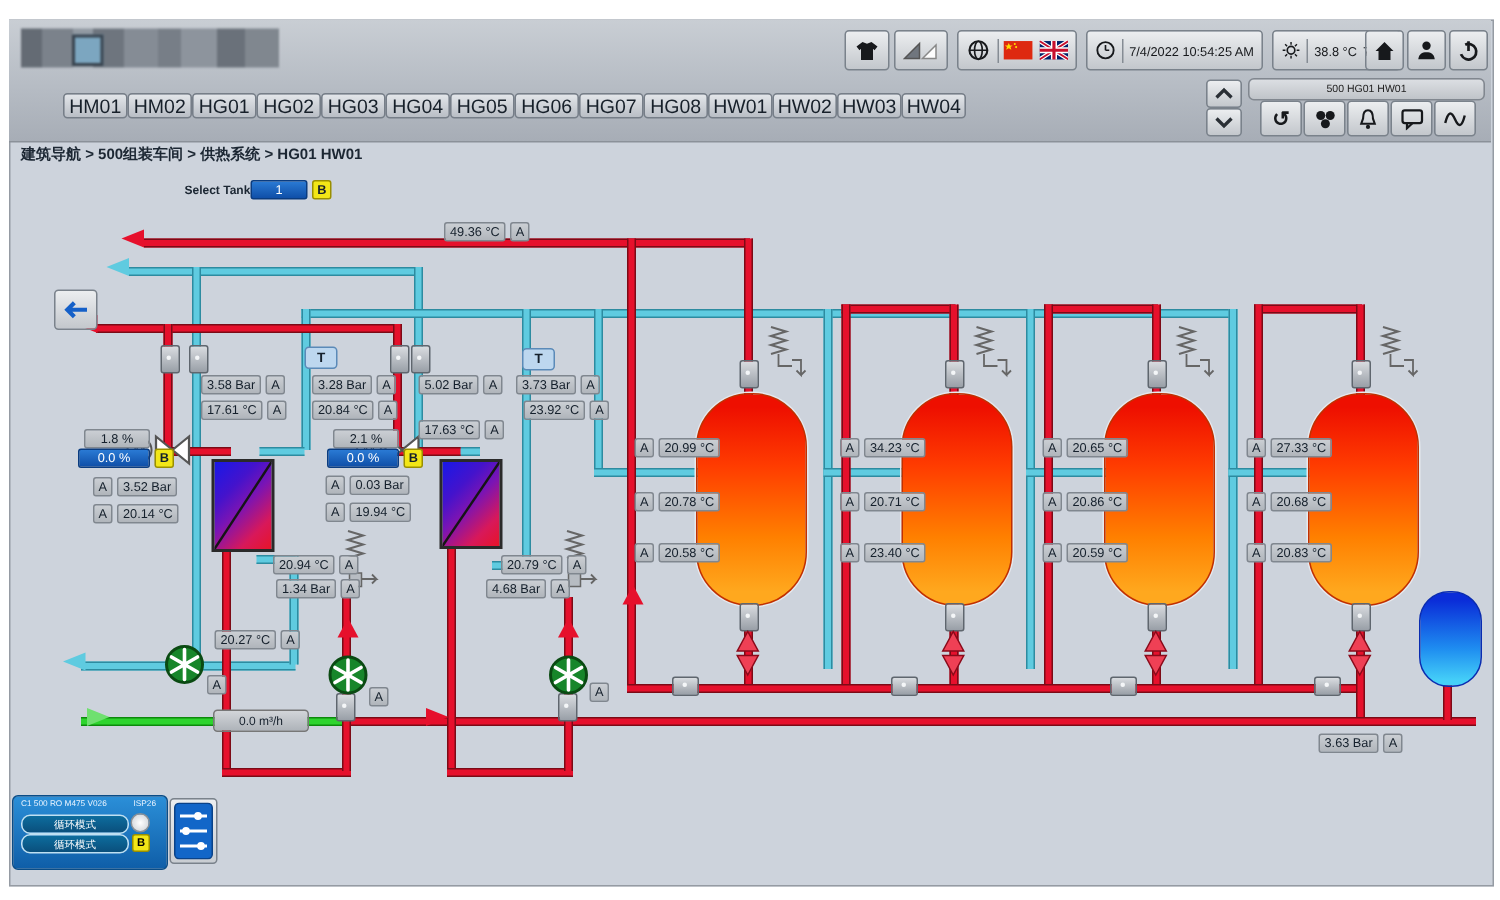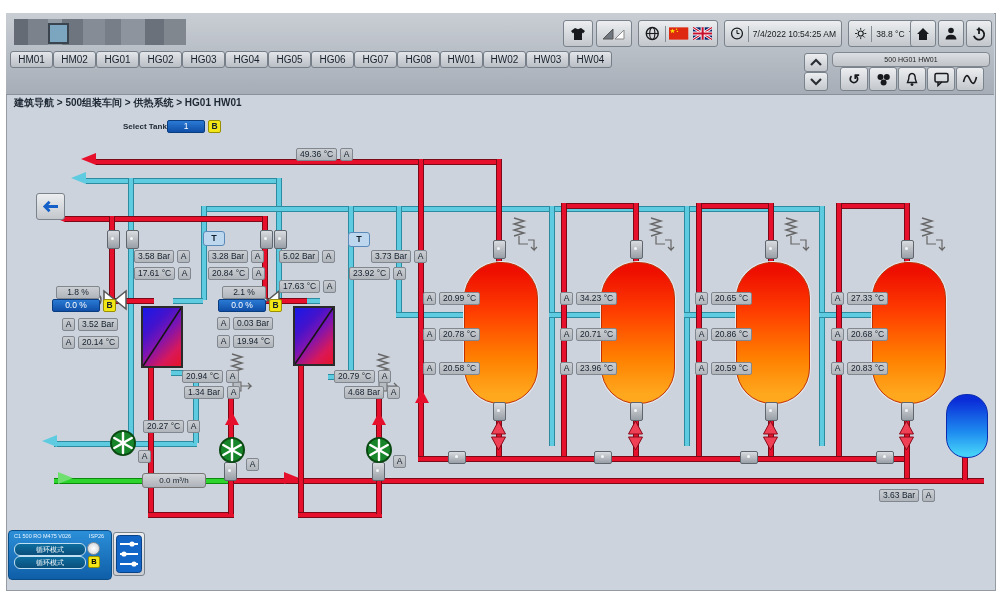--- a/index.html
+++ b/index.html
@@ -9,22 +9,22 @@
   #win{position:absolute;left:6px;top:13px;width:988px;height:576px;background:#cdd3dc;border:1px solid #959ba3;}
   #chrome{position:absolute;left:6px;top:13px;width:988px;height:81px;
     background:linear-gradient(180deg,#c9ced4 0%,#b6bcc4 55%,#a7adb6 100%);border-bottom:1px solid #8b9199;}
   .tbtn{position:absolute;height:27px;background:linear-gradient(180deg,#eceef0,#c3c7cc);
     border:1px solid #7a828b;border-radius:3px;display:flex;align-items:center;justify-content:center;gap:4px;padding:0 5px;box-sizing:border-box;}
   .tsep{width:1px;height:16px;background:#858c94;}
   .ttext{font-size:8.5px;color:#17191c;white-space:nowrap;}
   #logo{position:absolute;left:14px;top:19px;width:172px;height:26px;filter:blur(.7px);
     background:linear-gradient(90deg,#646b74 0 8%,#7b828b 8% 20%,#9199a2 20% 28%,#6e757e 28% 40%,#858c95 40% 53%,#777e87 53% 62%,#8d949d 62% 76%,#6a717a 76% 87%,#80878f 87% 100%);}
   #logo .mark{position:absolute;left:34px;top:4px;width:17px;height:17px;background:#7ca6c0;border:2px solid #39444f;}
-  .tab{position:absolute;top:51px;width:41px;height:15px;background:linear-gradient(180deg,#e3e6ea,#b9bec5);
-    border:1px solid #767e88;border-radius:3px;font-size:10px;color:#17202a;display:flex;align-items:center;justify-content:center;}
+  .tab{position:absolute;top:62px;width:41px;height:15px;background:linear-gradient(180deg,#e3e6ea,#b9bec5);
+    border:1px solid #767e88;border-radius:3px;font-size:13px;color:#17202a;display:flex;align-items:center;justify-content:center;margin-left:32px;}
   .sqbtn{position:absolute;background:linear-gradient(180deg,#eceef0,#c3c7cc);border:1px solid #7a828b;border-radius:3px;
     display:flex;align-items:center;justify-content:center;}
   #navbox{position:absolute;left:832px;top:52px;width:156px;height:13px;background:linear-gradient(180deg,#dcdfe3,#c0c4c9);
     border:1px solid #81878f;border-radius:4px;font-size:7px;color:#222;display:flex;align-items:center;justify-content:center;}
   #crumb{position:absolute;left:14px;top:96px;font-size:10px;font-weight:bold;color:#1c2733;z-index:8;}
   
   .ph{position:absolute;height:4px;background:#e6102c;border-top:1px solid #7c0a16;border-bottom:1px solid #7c0a16;z-index:3;}
   .pv{position:absolute;width:4px;background:#e6102c;border-left:1px solid #7c0a16;border-right:1px solid #7c0a16;z-index:3;}
   .ch{position:absolute;height:4px;background:#5fcbe0;border-top:1px solid #2d8ba0;border-bottom:1px solid #2d8ba0;z-index:2;}
   .cv{position:absolute;width:4px;background:#5fcbe0;border-left:1px solid #2d8ba0;border-right:1px solid #2d8ba0;z-index:2;}
@@ -453,21 +453,21 @@
     <span class="box bA">A</span>
   </div>
 <div class="lbl" style="left:279px;top:280px">
     <span class="box">17.63 °C</span>
     <span class="box bA">A</span>
   </div>
 
 <div class="lbl" style="left:348px;top:232px">
     <span class="box bT">T</span>
   </div>
-<div class="lbl" style="left:371px;top:250px">
+<div class="lbl" style="left:344px;top:250px">
     <span class="box">3.73 Bar</span>
     <span class="box bA">A</span>
   </div>
 <div class="lbl" style="left:349px;top:267px">
     <span class="box">23.92 °C</span>
     <span class="box bA">A</span>
   </div>
 
 <div class="lbl" style="left:56px;top:286px">
     <span class="box" style="width:36px;text-align:center">1.8 %</span>
@@ -506,21 +506,21 @@
     <span class="box bA">A</span>
   </div>
 <div class="lbl" style="left:184px;top:386px">
     <span class="box">1.34 Bar</span>
     <span class="box bA">A</span>
   </div>
 <div class="lbl" style="left:334px;top:370px">
     <span class="box">20.79 °C</span>
     <span class="box bA">A</span>
   </div>
-<div class="lbl" style="left:344px;top:386px">
+<div class="lbl" style="left:324px;top:386px">
     <span class="box">4.68 Bar</span>
     <span class="box bA">A</span>
   </div>
 
 <div class="lbl" style="left:423px;top:292px">
     <span class="box bA">A</span>
     <span class="box">20.99 °C</span>
   </div>
 <div class="lbl" style="left:423px;top:328px">
     <span class="box bA">A</span>
@@ -533,21 +533,21 @@
 <div class="lbl" style="left:560px;top:292px">
     <span class="box bA">A</span>
     <span class="box">34.23 °C</span>
   </div>
 <div class="lbl" style="left:560px;top:328px">
     <span class="box bA">A</span>
     <span class="box">20.71 °C</span>
   </div>
 <div class="lbl" style="left:560px;top:362px">
     <span class="box bA">A</span>
-    <span class="box">23.96 °C</span>
+    <span class="box">23.40 °C</span>
   </div>
 <div class="lbl" style="left:695px;top:292px">
     <span class="box bA">A</span>
     <span class="box">20.65 °C</span>
   </div>
 <div class="lbl" style="left:695px;top:328px">
     <span class="box bA">A</span>
     <span class="box">20.86 °C</span>
   </div>
 <div class="lbl" style="left:695px;top:362px">

